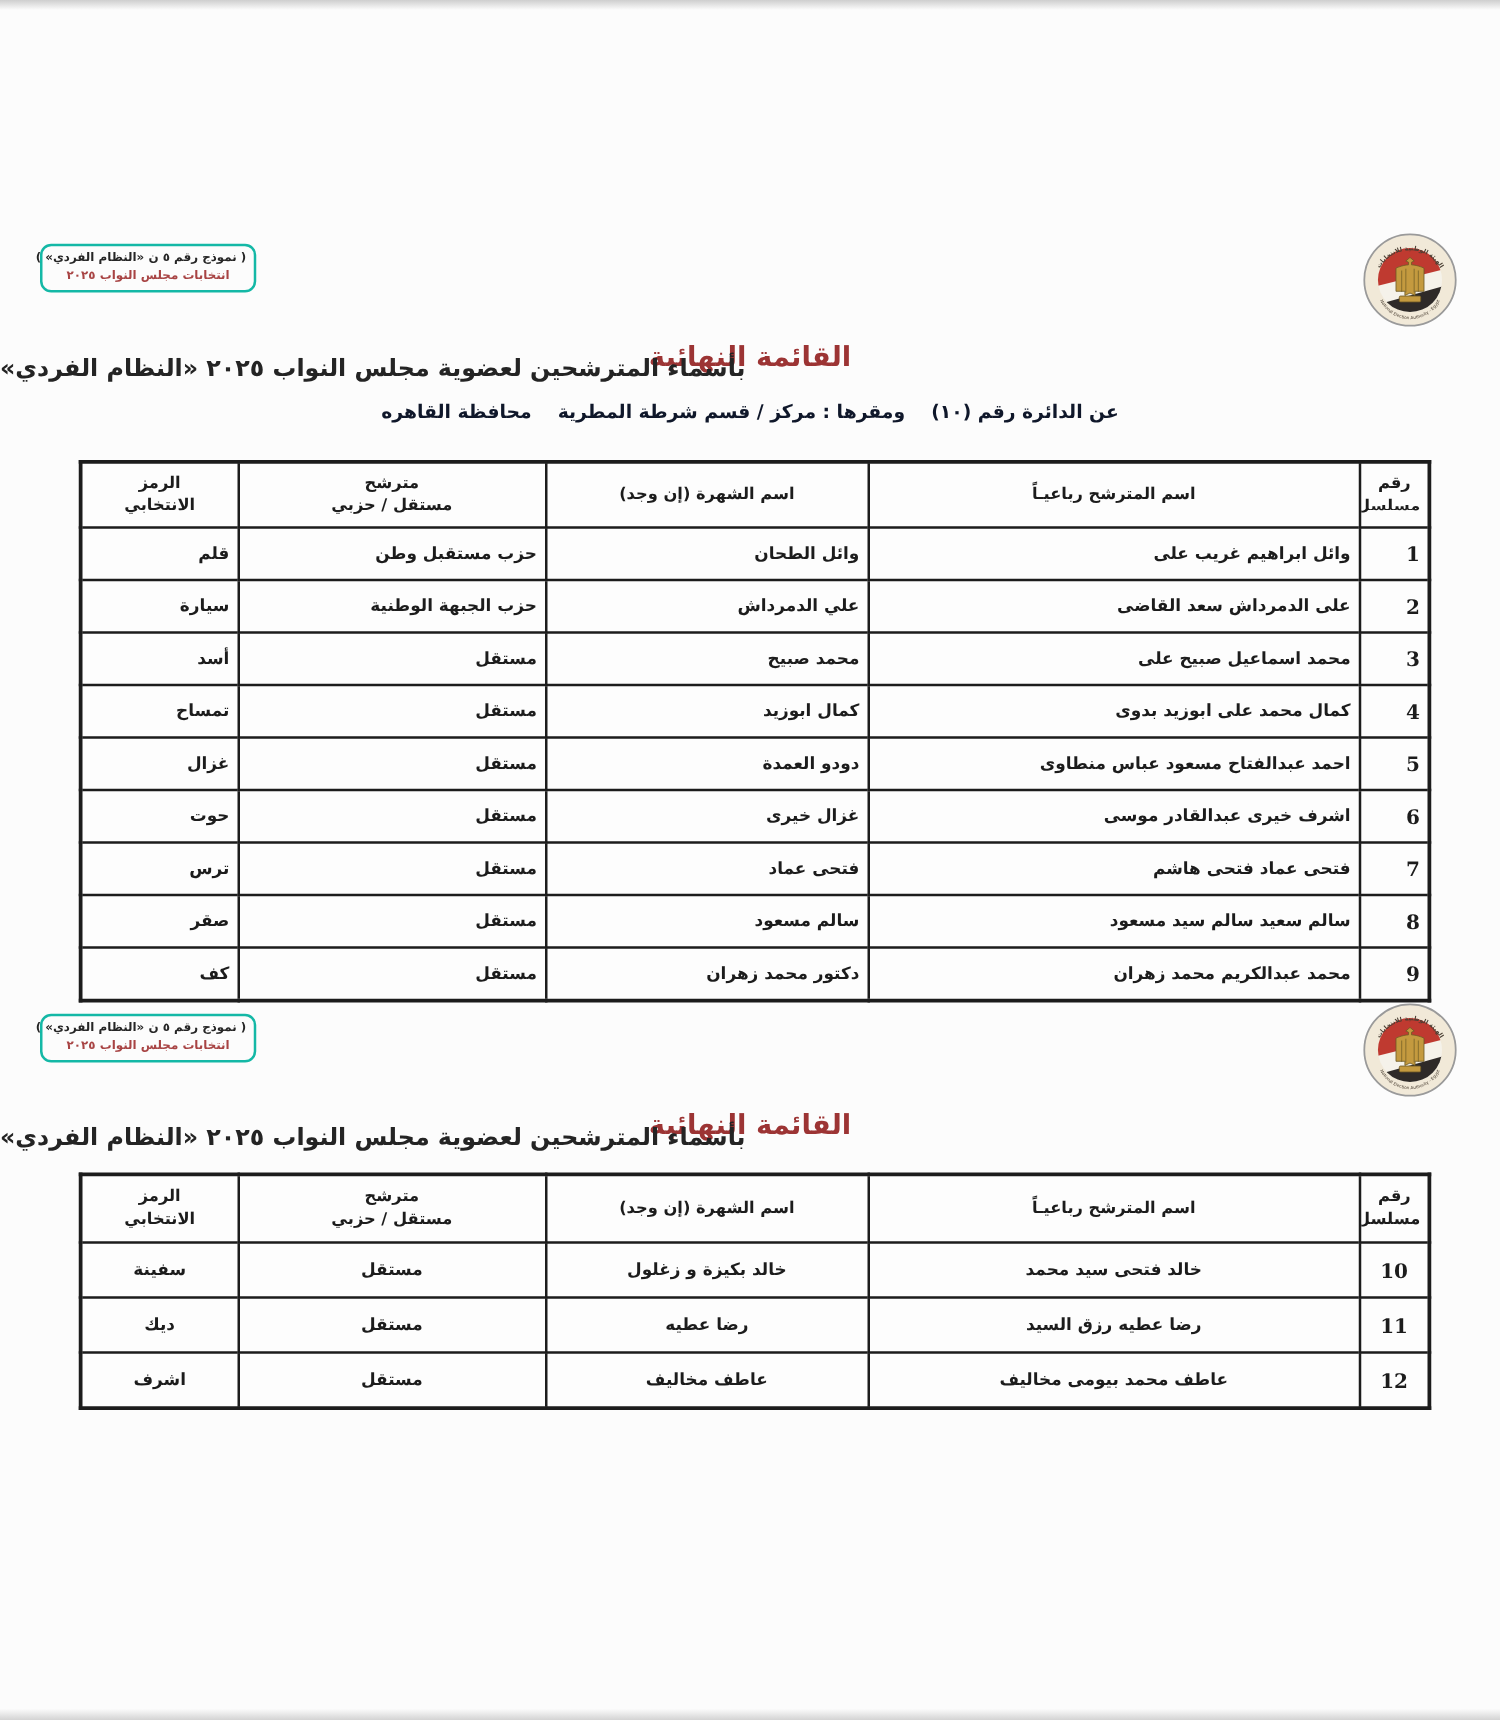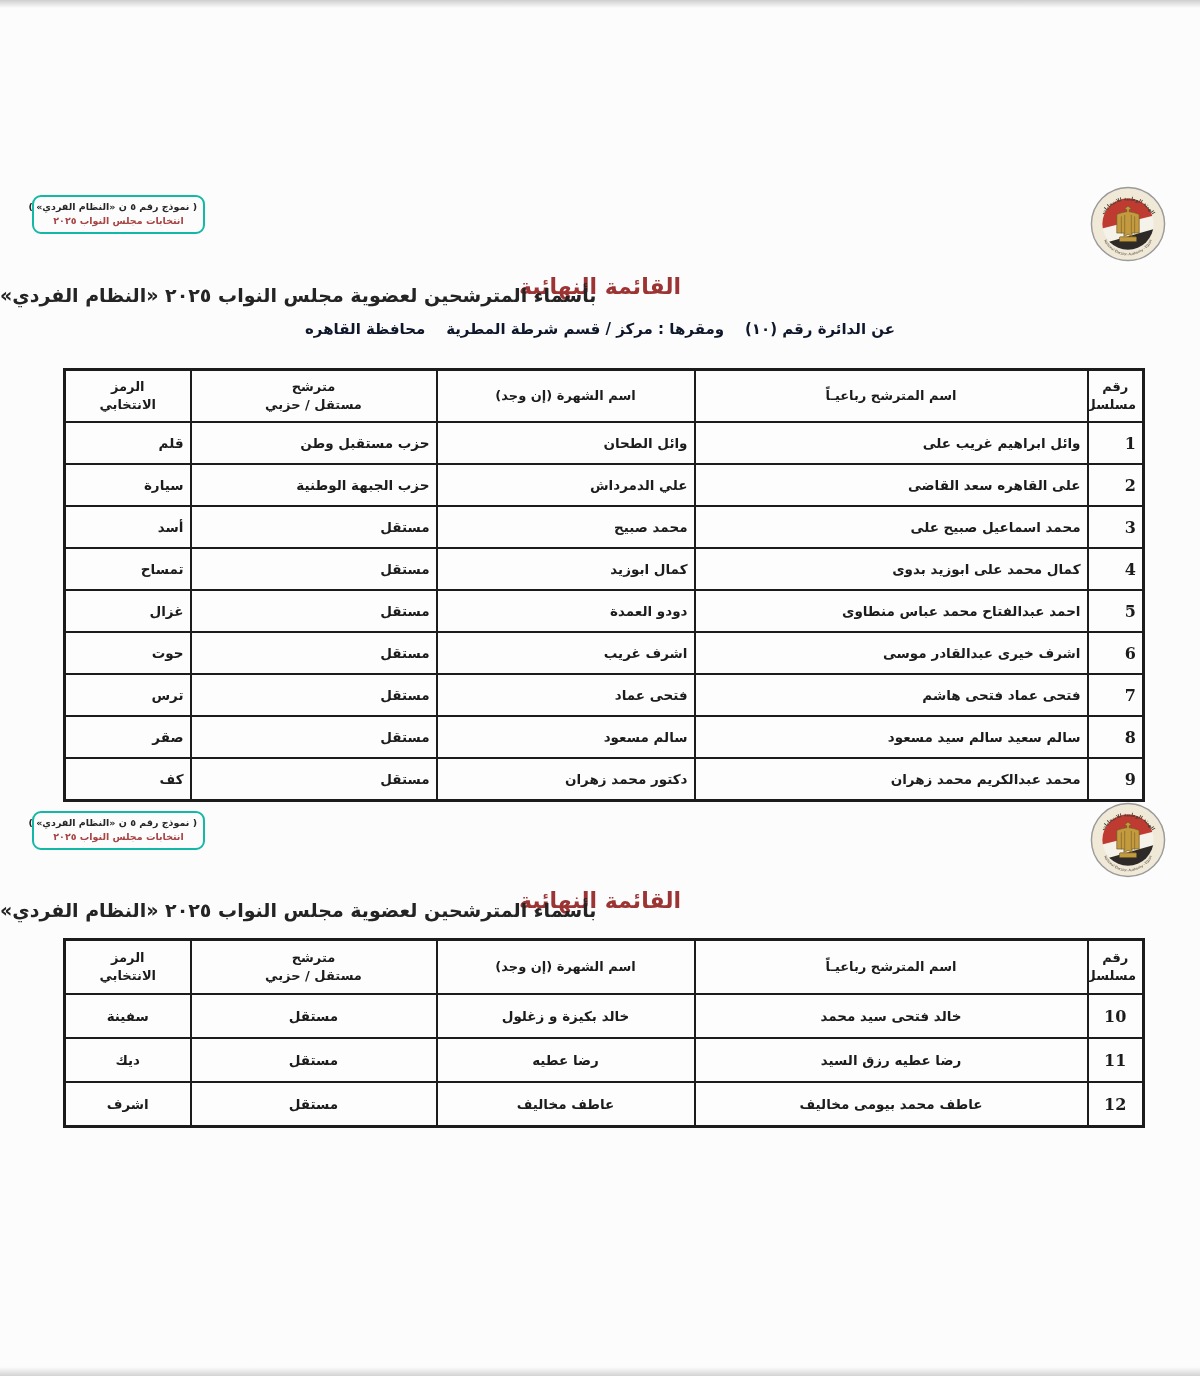--- a/index.html
+++ b/index.html
@@ -115,50 +115,50 @@
     <tbody>
         <tr>
         <td class="serial">1</td>
         <td>وائل ابراهيم غريب على</td>
         <td>وائل الطحان</td>
         <td>حزب مستقبل وطن</td>
         <td>قلم</td>
       </tr>
         <tr>
         <td class="serial">2</td>
-        <td>على القاهره سعد القاضى</td>
+        <td>على الدمرداش سعد القاضى</td>
         <td>علي الدمرداش</td>
         <td>حزب الجبهة الوطنية</td>
         <td>سيارة</td>
       </tr>
         <tr>
         <td class="serial">3</td>
         <td>محمد اسماعيل صبيح على</td>
         <td>محمد صبيح</td>
         <td>مستقل</td>
         <td>أسد</td>
       </tr>
         <tr>
         <td class="serial">4</td>
         <td>كمال محمد على ابوزيد بدوى</td>
         <td>كمال ابوزيد</td>
         <td>مستقل</td>
         <td>تمساح</td>
       </tr>
         <tr>
         <td class="serial">5</td>
-        <td>احمد عبدالفتاح محمد عباس منطاوى</td>
+        <td>احمد عبدالفتاح مسعود عباس منطاوى</td>
         <td>دودو العمدة</td>
         <td>مستقل</td>
         <td>غزال</td>
       </tr>
         <tr>
         <td class="serial">6</td>
         <td>اشرف خيرى عبدالقادر موسى</td>
-        <td>اشرف غريب</td>
+        <td>غزال خيرى</td>
         <td>مستقل</td>
         <td>حوت</td>
       </tr>
         <tr>
         <td class="serial">7</td>
         <td>فتحى عماد فتحى هاشم</td>
         <td>فتحى عماد</td>
         <td>مستقل</td>
         <td>ترس</td>
       </tr>

